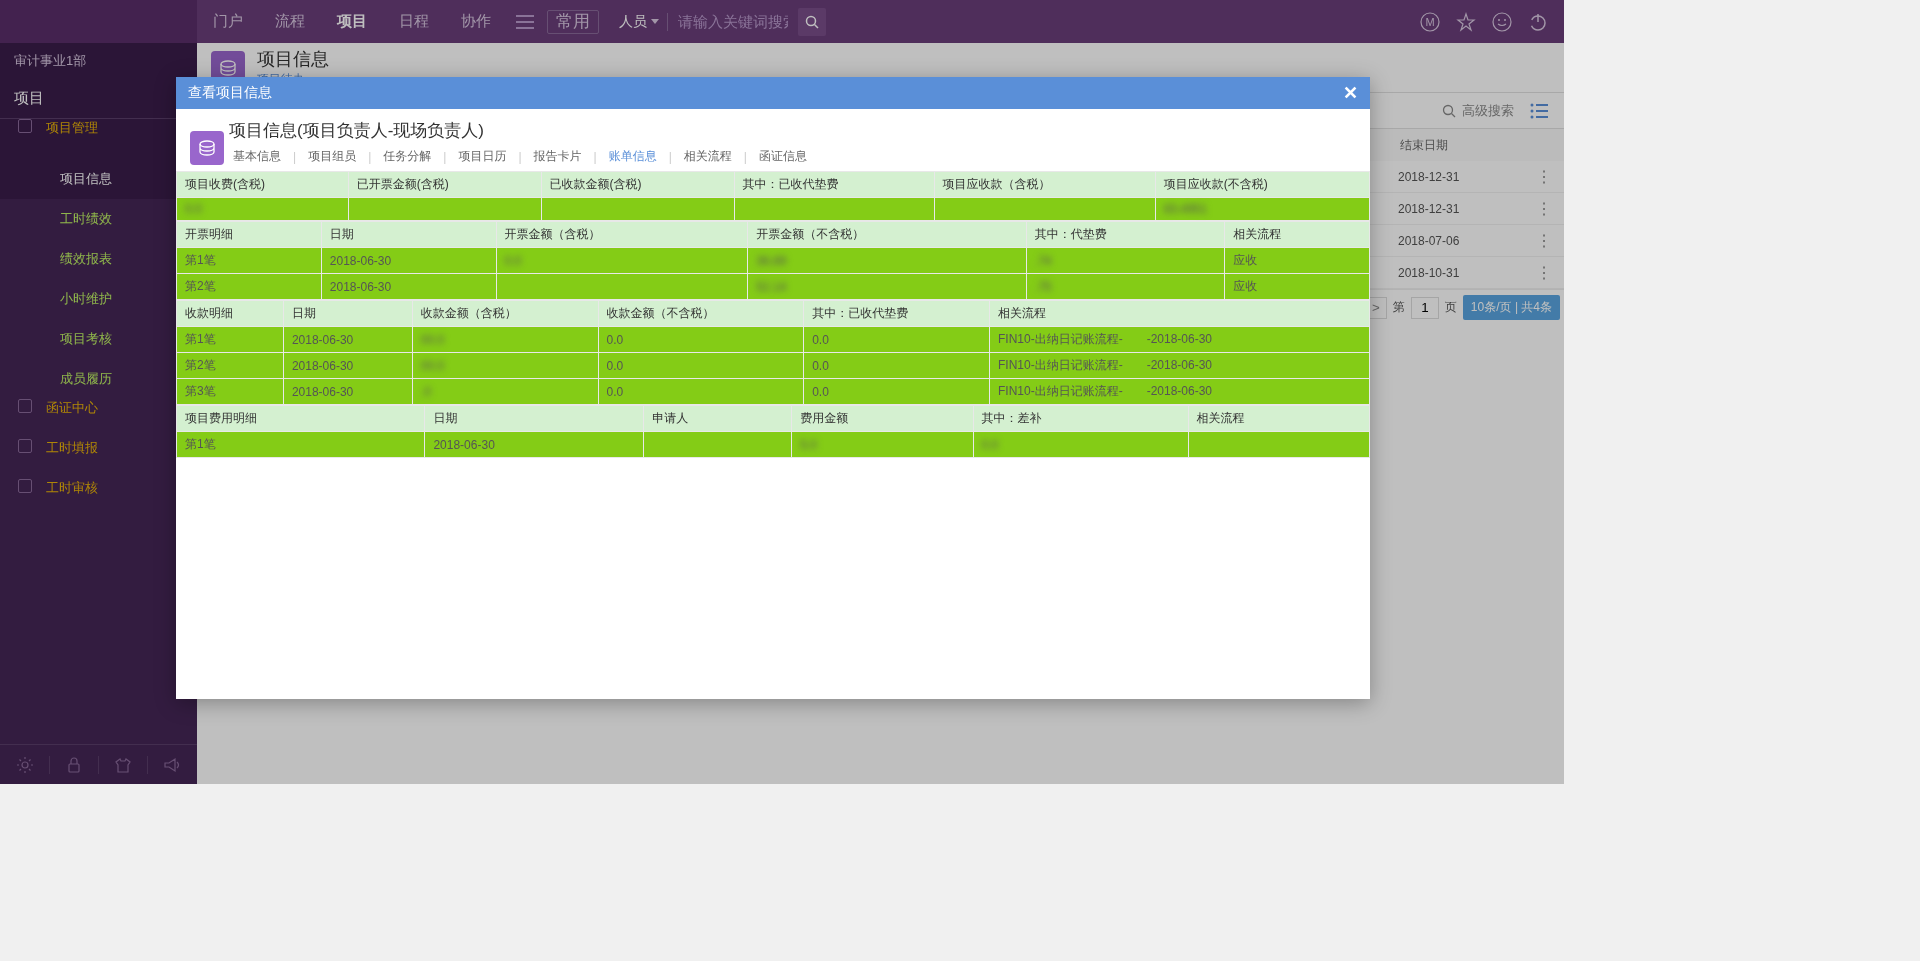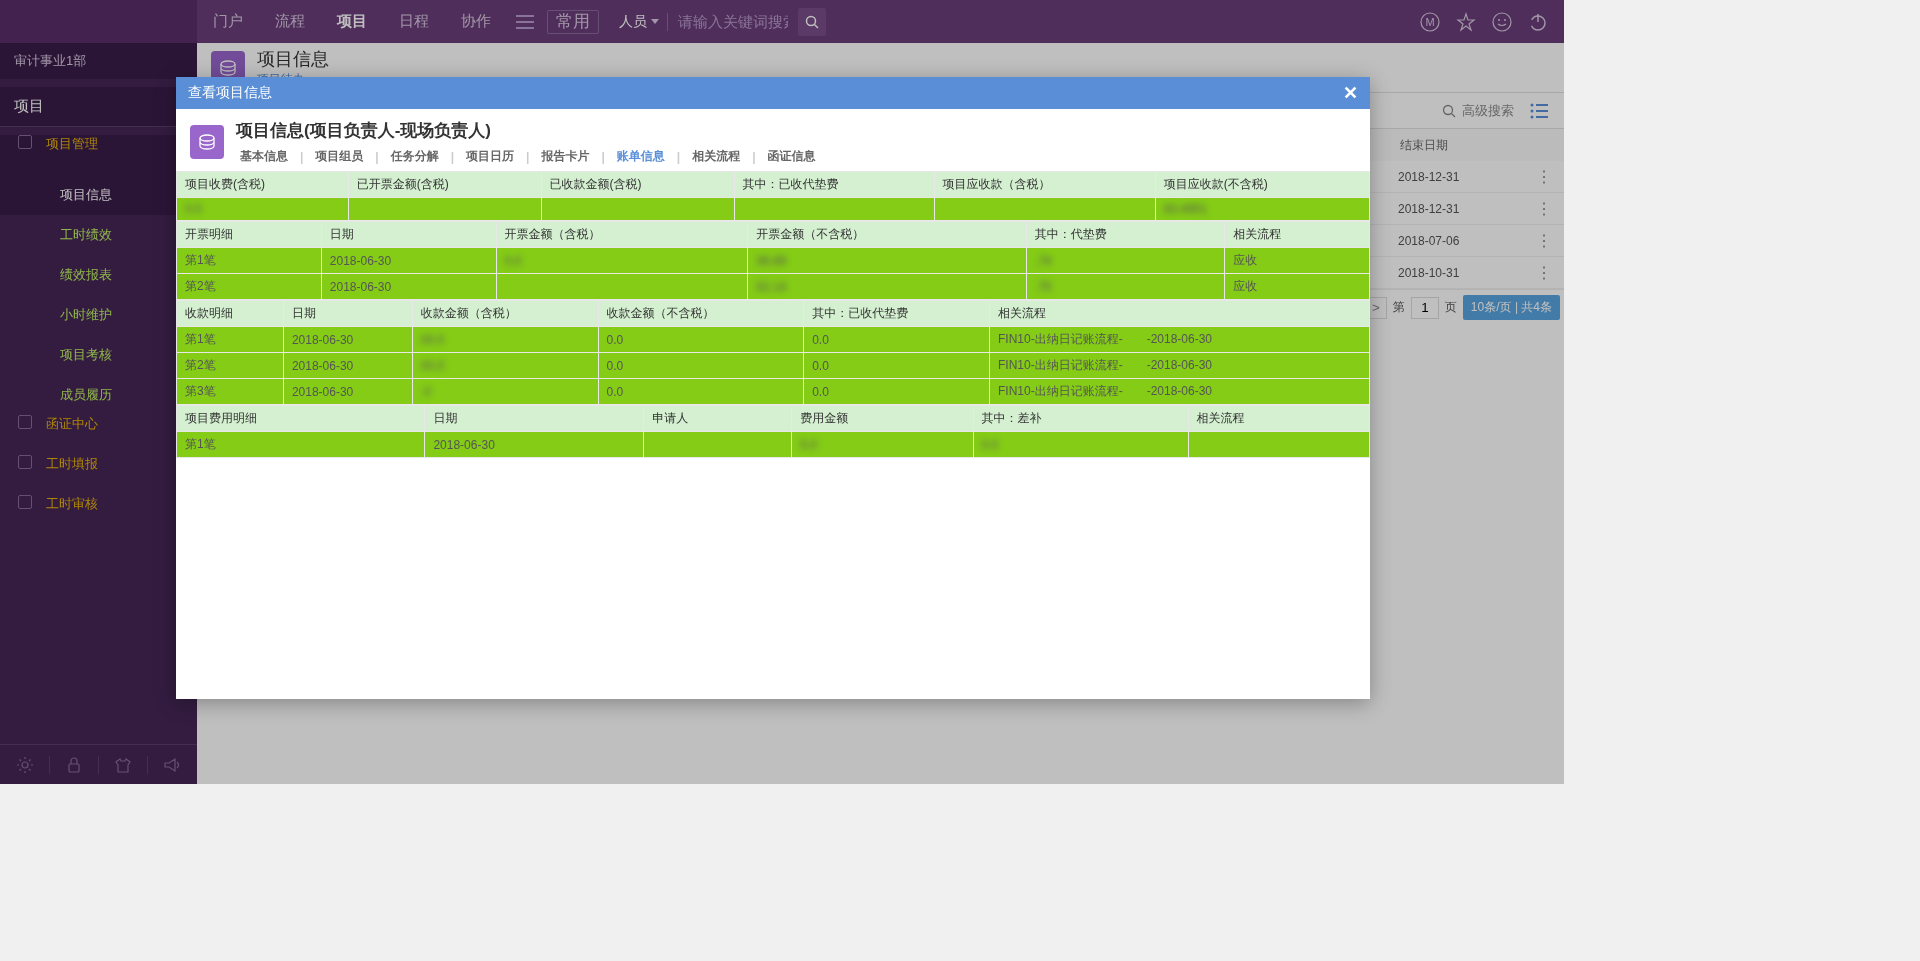--- a/index.html
+++ b/index.html
@@ -18,21 +18,21 @@
     .search-area { display: flex; align-items: center; margin-left: 20px; }
     .search-type { color: #fff; font-size: 14px; display: flex; align-items: center; gap: 4px; padding-right: 8px; border-right: 1px solid #8a6a9a; }
     .search-input { background: transparent; border: none; color: #86efac; padding: 0 10px; width: 130px; outline: none; font-size: 15px; }
     .search-input::placeholder { color: #b89acb; }
     .search-btn { width: 28px; height: 28px; background: #7a4e8a; border: none; display: flex; align-items: center; justify-content: center; cursor: pointer; border-radius: 2px; }
     .top-right { margin-left: auto; display: flex; align-items: center; gap: 16px; padding-right: 16px; }
     .top-right-icon { width: 20px; height: 20px; cursor: pointer; }
     
     
     .main-layout { display: flex; height: calc(100% - 43px); }
-    .sidebar { width: 197px; background: #452656; color: #c8b8d8; display: flex; flex-direction: column; gap: 8px; }
+    .sidebar { width: 197px; background: #452656; color: #c8b8d8; display: flex; flex-direction: column; }
     .sidebar-dept { height: 36px; padding: 0 14px; display: flex; align-items: center; font-size: 13px; background: #3a1d4a; color: #d8c8e0; }
     .sidebar-section { height: 40px; padding: 0 14px; display: flex; align-items: center; font-size: 15px; color: #fff; background: #3a1d4a; border-bottom: 1px solid #5a3e6a; }
     .sidebar-item { height: 40px; padding: 0 14px 0 18px; display: flex; align-items: flex-start; gap: 14px; cursor: pointer; font-size: 13px; color: #eab308; }
     .sidebar-item.active { background: #3a1d4a; }
     .sidebar-subitem { height: 40px; padding-left: 60px; display: flex; align-items: center; cursor: pointer; font-size: 13px; color: #bef264; }
     .sidebar-subitem.active { background: #3a1d4a; color: #fff; }
     .sidebar-icon { width: 14px; height: 14px; border: 1px solid #8a6a9a; border-radius: 2px; }
     .sidebar-footer { margin-top: auto; height: 40px; border-top: 1px solid #5a3e6a; display: flex; align-items: center; justify-content: space-around; padding: 0 8px; }
     .sidebar-footer-icon { width: 18px; height: 18px; cursor: pointer; }
     .sidebar-footer-sep { width: 1px; height: 18px; background: #5a3e6a; }
@@ -60,21 +60,21 @@
     .pg-info { background: #5aa5e0; color: #fff; padding: 4px 8px; border-radius: 2px; }
     
     
     .overlay { position: absolute; top: 0; left: 0; right: 0; bottom: 0; background: rgba(0,0,0,0.25); display: flex; align-items: flex-start; justify-content: center; }
     .modal { position: absolute; top: 77px; left: 176px; width: 1194px; background: #fff; box-shadow: 0 4px 20px rgba(0,0,0,0.3); }
     .modal-header { height: 32px; background: #5a8fd8; color: #fff; display: flex; align-items: center; justify-content: space-between; padding: 0 12px; font-size: 14px; }
     .modal-close { cursor: pointer; font-size: 18px; font-weight: bold; }
     .modal-body { padding: 0; background: #fff; height: 590px; overflow: auto; }
     
     
-    .inner-header { padding: 10px 14px 6px; display: flex; align-items: center; gap: 12px; font-weight: bold; }
+    .inner-header { padding: 10px 14px 6px; display: flex; align-items: flex-end; gap: 5px; }
     .inner-icon { width: 34px; height: 34px; background: #9966cc; border-radius: 4px; display: flex; align-items: center; justify-content: center; flex-shrink: 0; }
     .inner-title-wrap { flex: 1; }
     .inner-title { font-size: 17px; color: #333; margin-bottom: 6px; }
     .inner-tabs { display: flex; align-items: center; gap: 0; font-size: 12px; color: #666; }
     .inner-tab { padding: 0 4px; cursor: pointer; }
     .inner-tab.active { color: #5a8fd8; }
     .inner-tab-sep { padding: 0 8px; color: #ccc; }
     
     
     .bill-table { width: 100%; border-collapse: collapse; font-size: 12px; }

